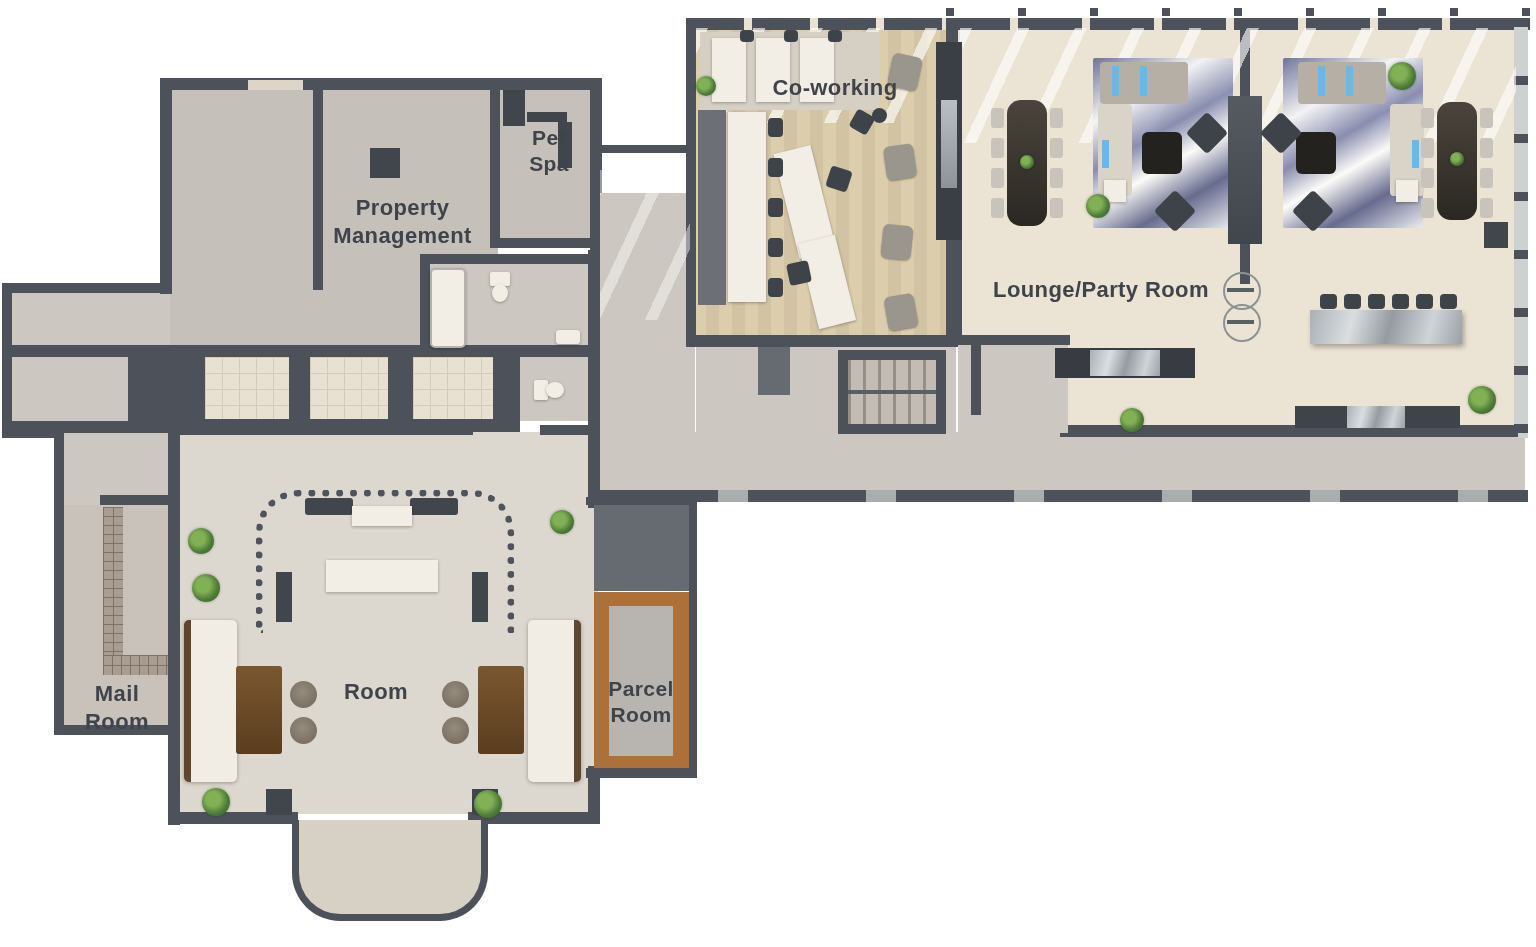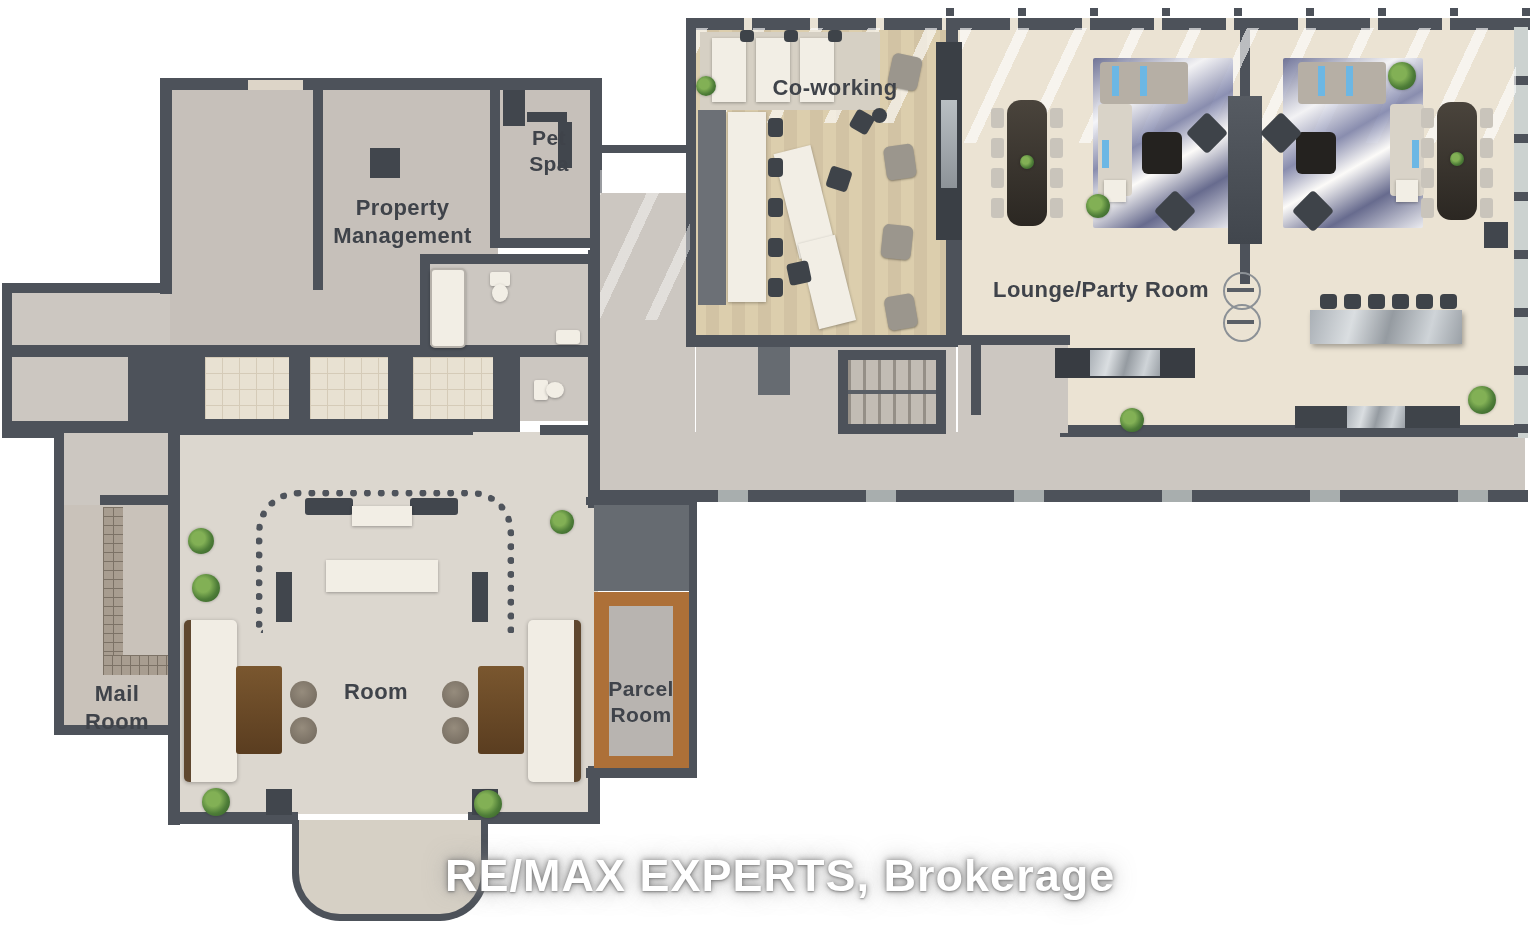--- a/index.html
+++ b/index.html
@@ -287,15 +287,14 @@
   <div class="label" style="left:505px;top:125px;width:88px;font-size:21px">Pet
 Spa</div>
   <div class="label" style="left:745px;top:74px;width:180px">Co-working</div>
   <div class="label" style="left:950px;top:276px;width:302px">Lounge/Party Room</div>
   <div class="label" style="left:60px;top:680px;width:114px">Mail
 Room</div>
   <div class="label" style="left:300px;top:678px;width:152px">Room</div>
   <div class="label" style="left:595px;top:676px;width:92px;font-size:21px">Parcel
 Room</div>
 
-  <div class="watermark" style="left:445px;top:850px;width:660px">RE/MAX EXPERTS, Brokerage</div>
 
 </div>
 
 </body></html>

